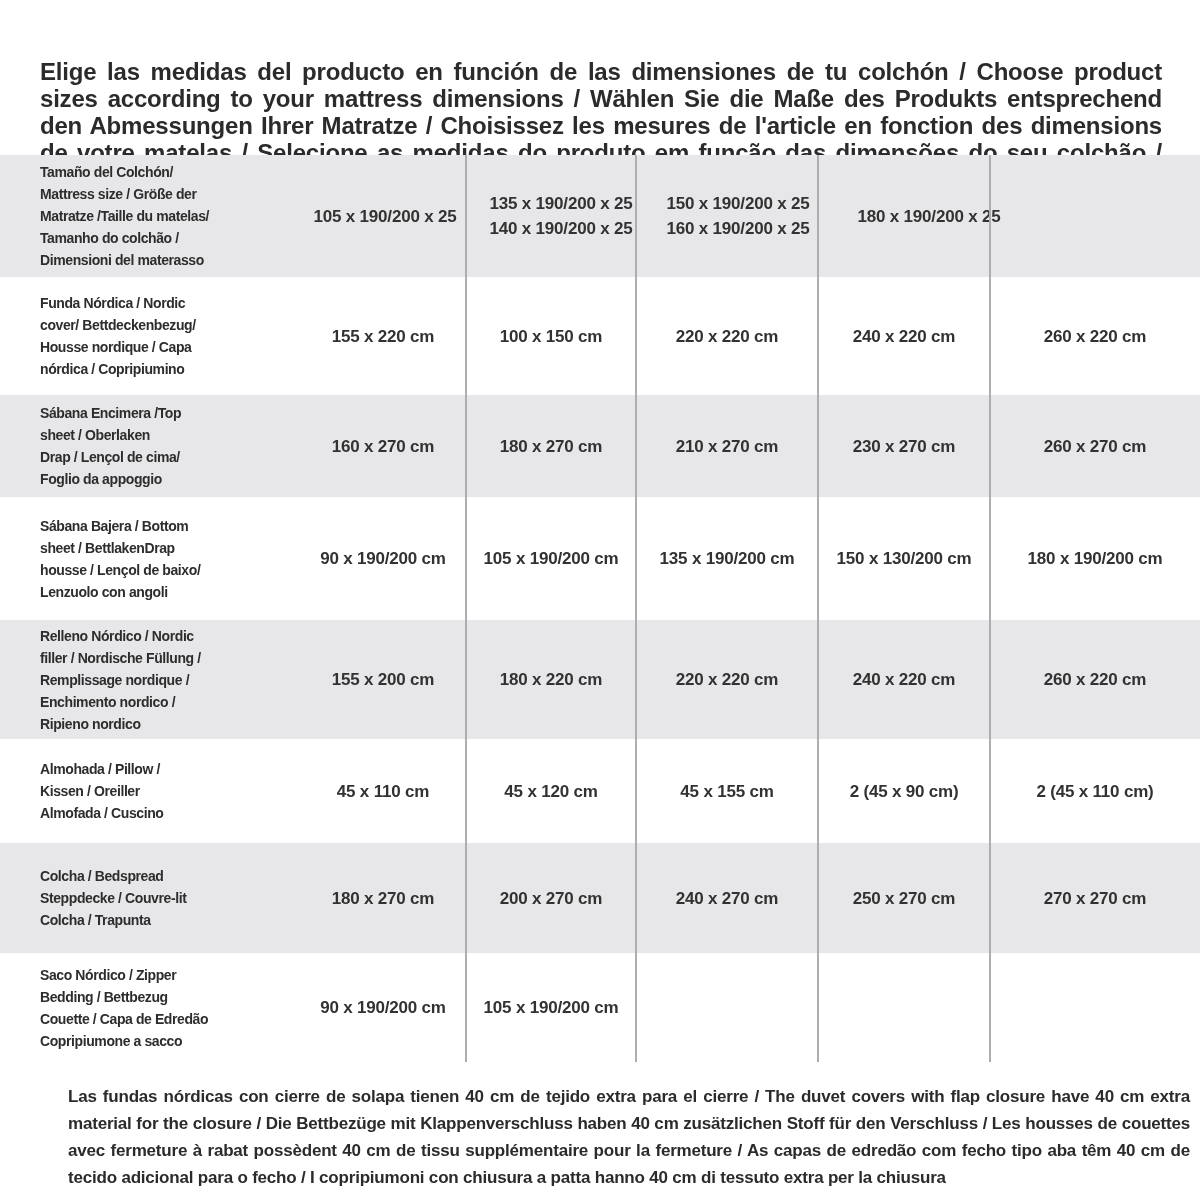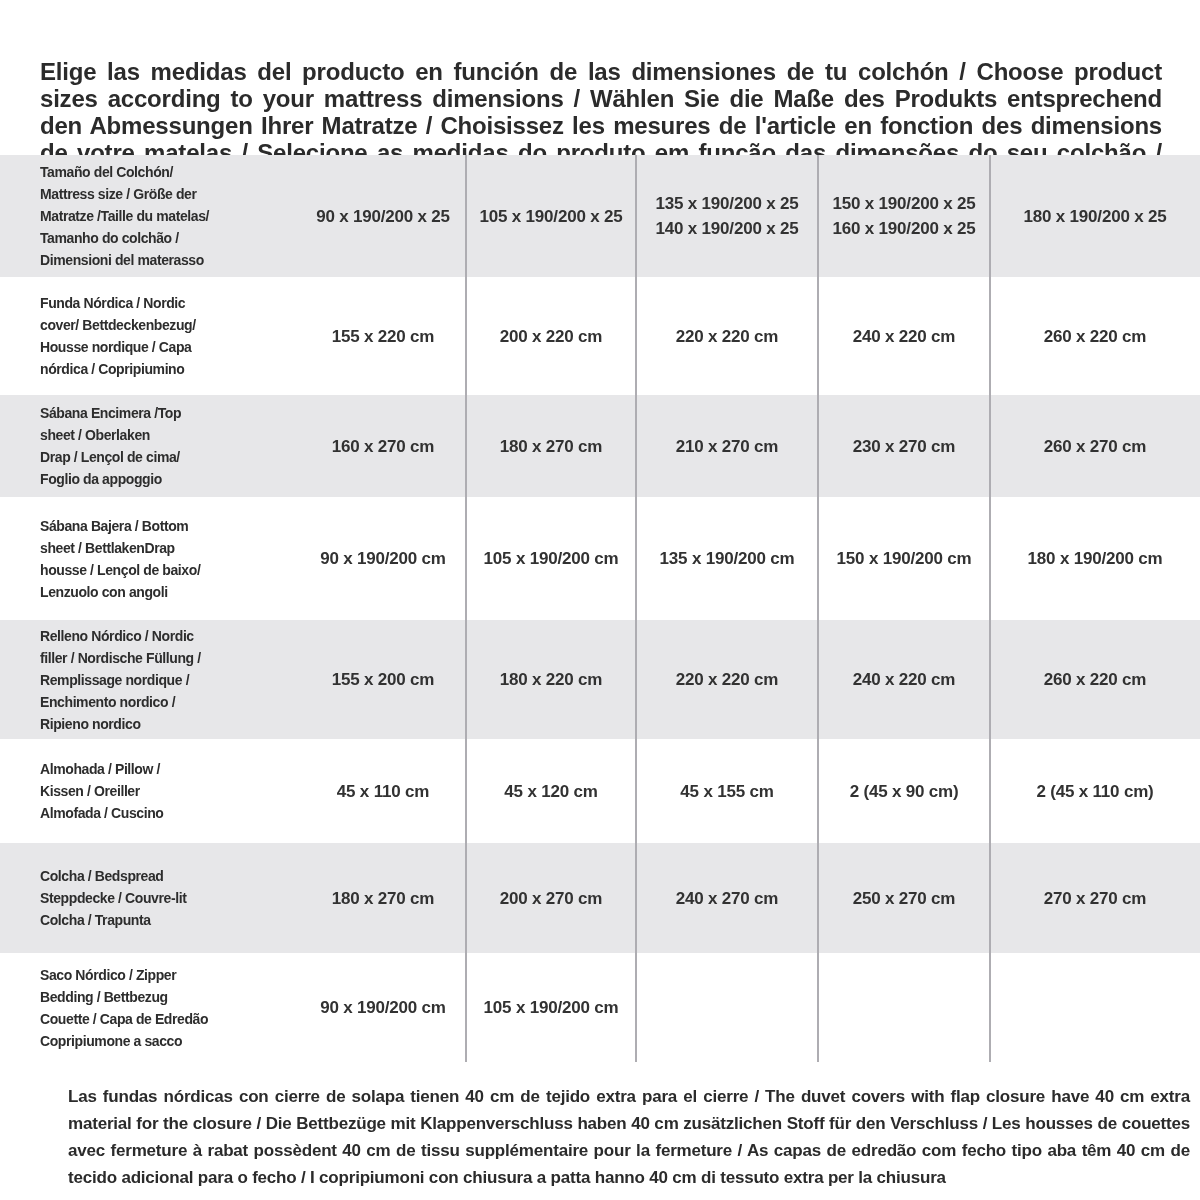--- a/index.html
+++ b/index.html
@@ -43,36 +43,35 @@
   <p class="intro">Elige las medidas del producto en función de las dimensiones de tu colchón / Choose product sizes according to your mattress dimensions / Wählen Sie die Maße des Produkts entsprechend den Abmessungen Ihrer Matratze / Choisissez les mesures de l'article en fonction des dimensions de votre matelas / Selecione as medidas do produto em função das dimensões do seu colchão / Scegli le dimensioni del prodotto in base alle dimensioni del tuo materasso</p>
 
   <div class="size-table">
 
     <div class="trow h0 gray">
       <div class="cell lbl">Tamaño del Colchón/
 Mattress size / Größe der
 Matratze /Taille du matelas/
 Tamanho do colchão /
 Dimensioni del materasso</div>
-      <div class="cell val c1">90 x 190/200 x 25</div>
       <div class="cell val c2">105 x 190/200 x 25</div>
       <div class="cell val c3">135 x 190/200 x 25
 140 x 190/200 x 25</div>
       <div class="cell val c4">150 x 190/200 x 25
 160 x 190/200 x 25</div>
       <div class="cell val c5">180 x 190/200 x 25</div>
     </div>
 
     <div class="trow h1">
       <div class="cell lbl">Funda Nórdica /  Nordic
 cover/ Bettdeckenbezug/
 Housse nordique  / Capa
 nórdica / Copripiumino</div>
       <div class="cell val c1">155 x 220 cm</div>
-      <div class="cell val c2">200 x 220 cm</div>
+      <div class="cell val c2">100 x 150 cm</div>
       <div class="cell val c3">220 x 220 cm</div>
       <div class="cell val c4">240 x 220 cm</div>
       <div class="cell val c5">260 x 220 cm</div>
     </div>
 
     <div class="trow h2 gray">
       <div class="cell lbl">Sábana Encimera /Top
 sheet / Oberlaken
 Drap / Lençol de cima/
 Foglio da appoggio</div>
@@ -84,21 +83,21 @@
     </div>
 
     <div class="trow h3">
       <div class="cell lbl">Sábana Bajera / Bottom
 sheet / BettlakenDrap
 housse / Lençol de baixo/
 Lenzuolo con angoli</div>
       <div class="cell val c1">90 x 190/200 cm</div>
       <div class="cell val c2">105 x 190/200 cm</div>
       <div class="cell val c3">135 x 190/200 cm</div>
-      <div class="cell val c4">150 x 190/200 cm</div>
+      <div class="cell val c4">150 x 130/200 cm</div>
       <div class="cell val c5">180 x 190/200 cm</div>
     </div>
 
     <div class="trow h4 gray">
       <div class="cell lbl">Relleno Nórdico / Nordic
 filler / Nordische Füllung /
 Remplissage nordique /
 Enchimento nordico /
 Ripieno nordico</div>
       <div class="cell val c1">155 x 200 cm</div>

